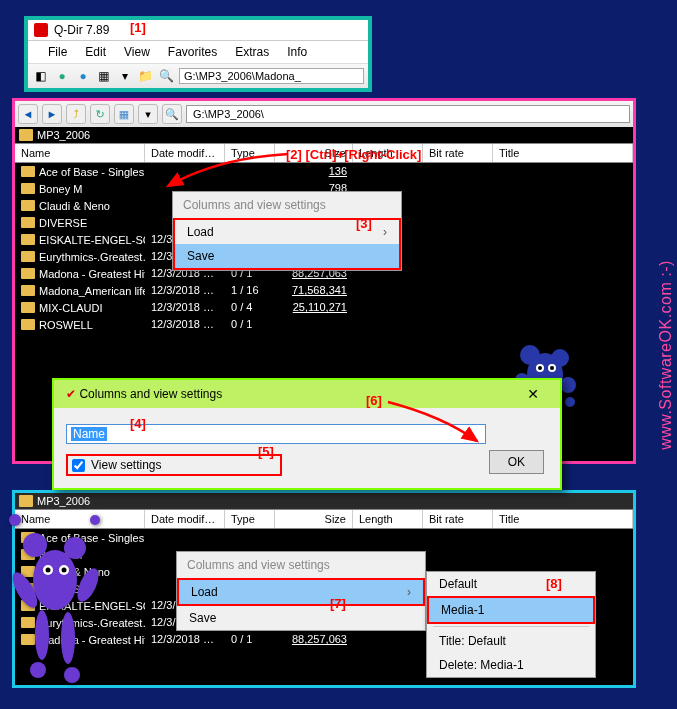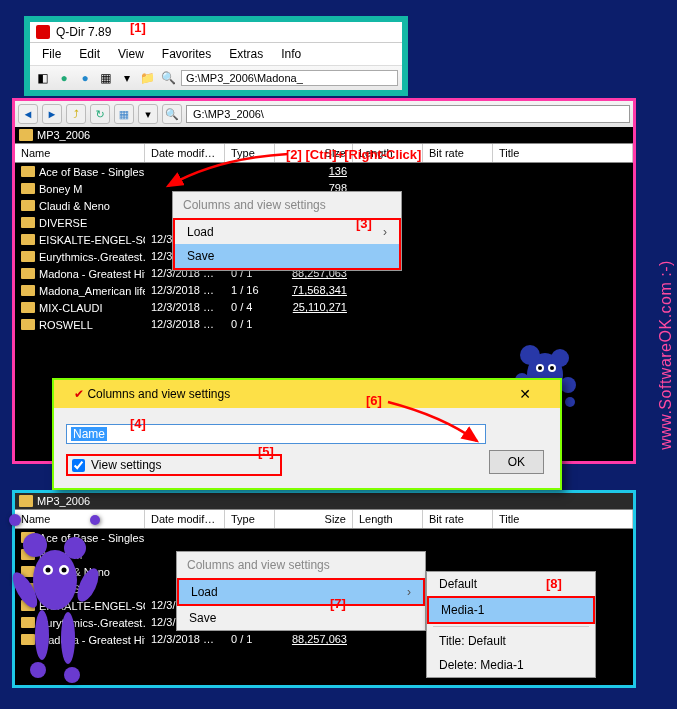--- a/index.html
+++ b/index.html
@@ -3,25 +3,25 @@
 <meta charset="utf-8">
 <style>
 * { box-sizing: border-box; margin: 0; padding: 0; font-family: "Segoe UI", Tahoma, sans-serif; }
 body { background: #0c1e6b; width: 677px; height: 709px; position: relative; overflow: hidden; }
 
 .watermark { position: absolute; right: 2px; top: 50%; transform: translateY(-50%) rotate(180deg); writing-mode: vertical-rl; color: #ff4aa0; font-size: 16px; font-weight: 500; letter-spacing: 0.5px; }
 
 .marker { position: absolute; color: #ff0000; font-weight: bold; font-size: 13px; z-index: 100; pointer-events: none; }
 
 
-.win1 { position: absolute; left: 24px; top: 16px; width: 384px; border: 6px solid #14b8a6; background: #fff; }
+.win1 { position: absolute; left: 24px; top: 16px; width: 348px; border: 4px solid #14b8a6; background: #fff; }
 .titlebar { background: #fff; padding: 3px 6px; display: flex; align-items: center; gap: 6px; border-bottom: 1px solid #ccc; }
 .titlebar .qicon { width: 14px; height: 14px; background: #d00; display: inline-block; border-radius: 2px; }
 .titlebar .ttext { font-size: 12px; color: #000; }
-.menubar { display: flex; gap: 2px; padding: 2px 4px; font-size: 12px; }
+.menubar { display: flex; gap: 2px; padding: 2px 12px; font-size: 12px; }
 .menubar span { padding: 2px 8px; cursor: default; }
 .toolbar1 { display: flex; align-items: center; gap: 3px; padding: 3px 4px; background: linear-gradient(#f8f8f8,#e8e8e8); border-top: 1px solid #ddd; }
 .toolbar1 .tbtn { width: 18px; height: 18px; display: inline-flex; align-items: center; justify-content: center; font-size: 12px; }
 .addr1 { background: #fff; border: 1px solid #aaa; padding: 1px 4px; font-size: 11px; flex: 1; min-width: 140px; }
 
 
 .panel2 { position: absolute; left: 12px; top: 98px; width: 624px; height: 366px; border: 3px solid #ff3aa8; background: #000; }
 .p2head { background: linear-gradient(#f4f4f4,#e4e4e4); display: flex; align-items: center; gap: 4px; padding: 3px; }
 .navbtn { width: 20px; height: 20px; border-radius: 3px; display: inline-flex; align-items: center; justify-content: center; font-size: 11px; border: 1px solid #bbb; background: #f0f0f0; }
 .addr2 { flex: 1; background: #fff; border: 1px solid #999; padding: 2px 6px; font-size: 11px; }
@@ -43,21 +43,21 @@
 .ctx1 { position: absolute; left: 172px; top: 191px; width: 230px; background: #f0f0f0; border: 1px solid #999; box-shadow: 2px 2px 6px rgba(0,0,0,.4); font-size: 12px; z-index: 20; }
 .ctxhead { color: #888; padding: 6px 10px; }
 .ctxitem { padding: 5px 12px; position: relative; }
 .ctxitem.hi { background: #91c9f7; }
 .ctxarrow { float: right; color: #555; }
 
 .redbox { border: 2px solid #ff0000; }
 
 
 .dlg { position: absolute; left: 52px; top: 378px; width: 510px; background: #f0f0f0; border: 2px solid #7fff00; box-shadow: 4px 4px 8px rgba(0,0,0,.5); z-index: 30; }
-.dlgtitle { display: flex; align-items: center; justify-content: space-between; padding: 4px 20px; font-size: 12px; background: #fde047; }
+.dlgtitle { display: flex; align-items: center; justify-content: space-between; padding: 4px 12px; font-size: 12px; background: #bef264; }
 .dlgclose { width: 30px; height: 20px; display: flex; align-items: center; justify-content: center; font-size: 14px; }
 .dlgbody { padding: 16px 12px 12px; }
 .nameinput { width: 420px; background: #fff; border: 1px solid #4a90d9; padding: 2px 4px; font-size: 12px; }
 .nameinput span { background: #3399ff; color: #fff; padding: 0 2px; }
 .chkrow { margin-top: 10px; display: flex; align-items: center; gap: 6px; font-size: 12px; }
 .chkrow.redbox { padding: 2px 4px; display: inline-flex; width: 216px; }
 .okbtn { position: absolute; right: 16px; bottom: 14px; padding: 4px 18px; background: #e1e1e1; border: 1px solid #888; font-size: 12px; }
 
 
 .panel3 { position: absolute; left: 12px; top: 490px; width: 624px; height: 198px; border: 3px solid #1ec8e8; background: #000; }

